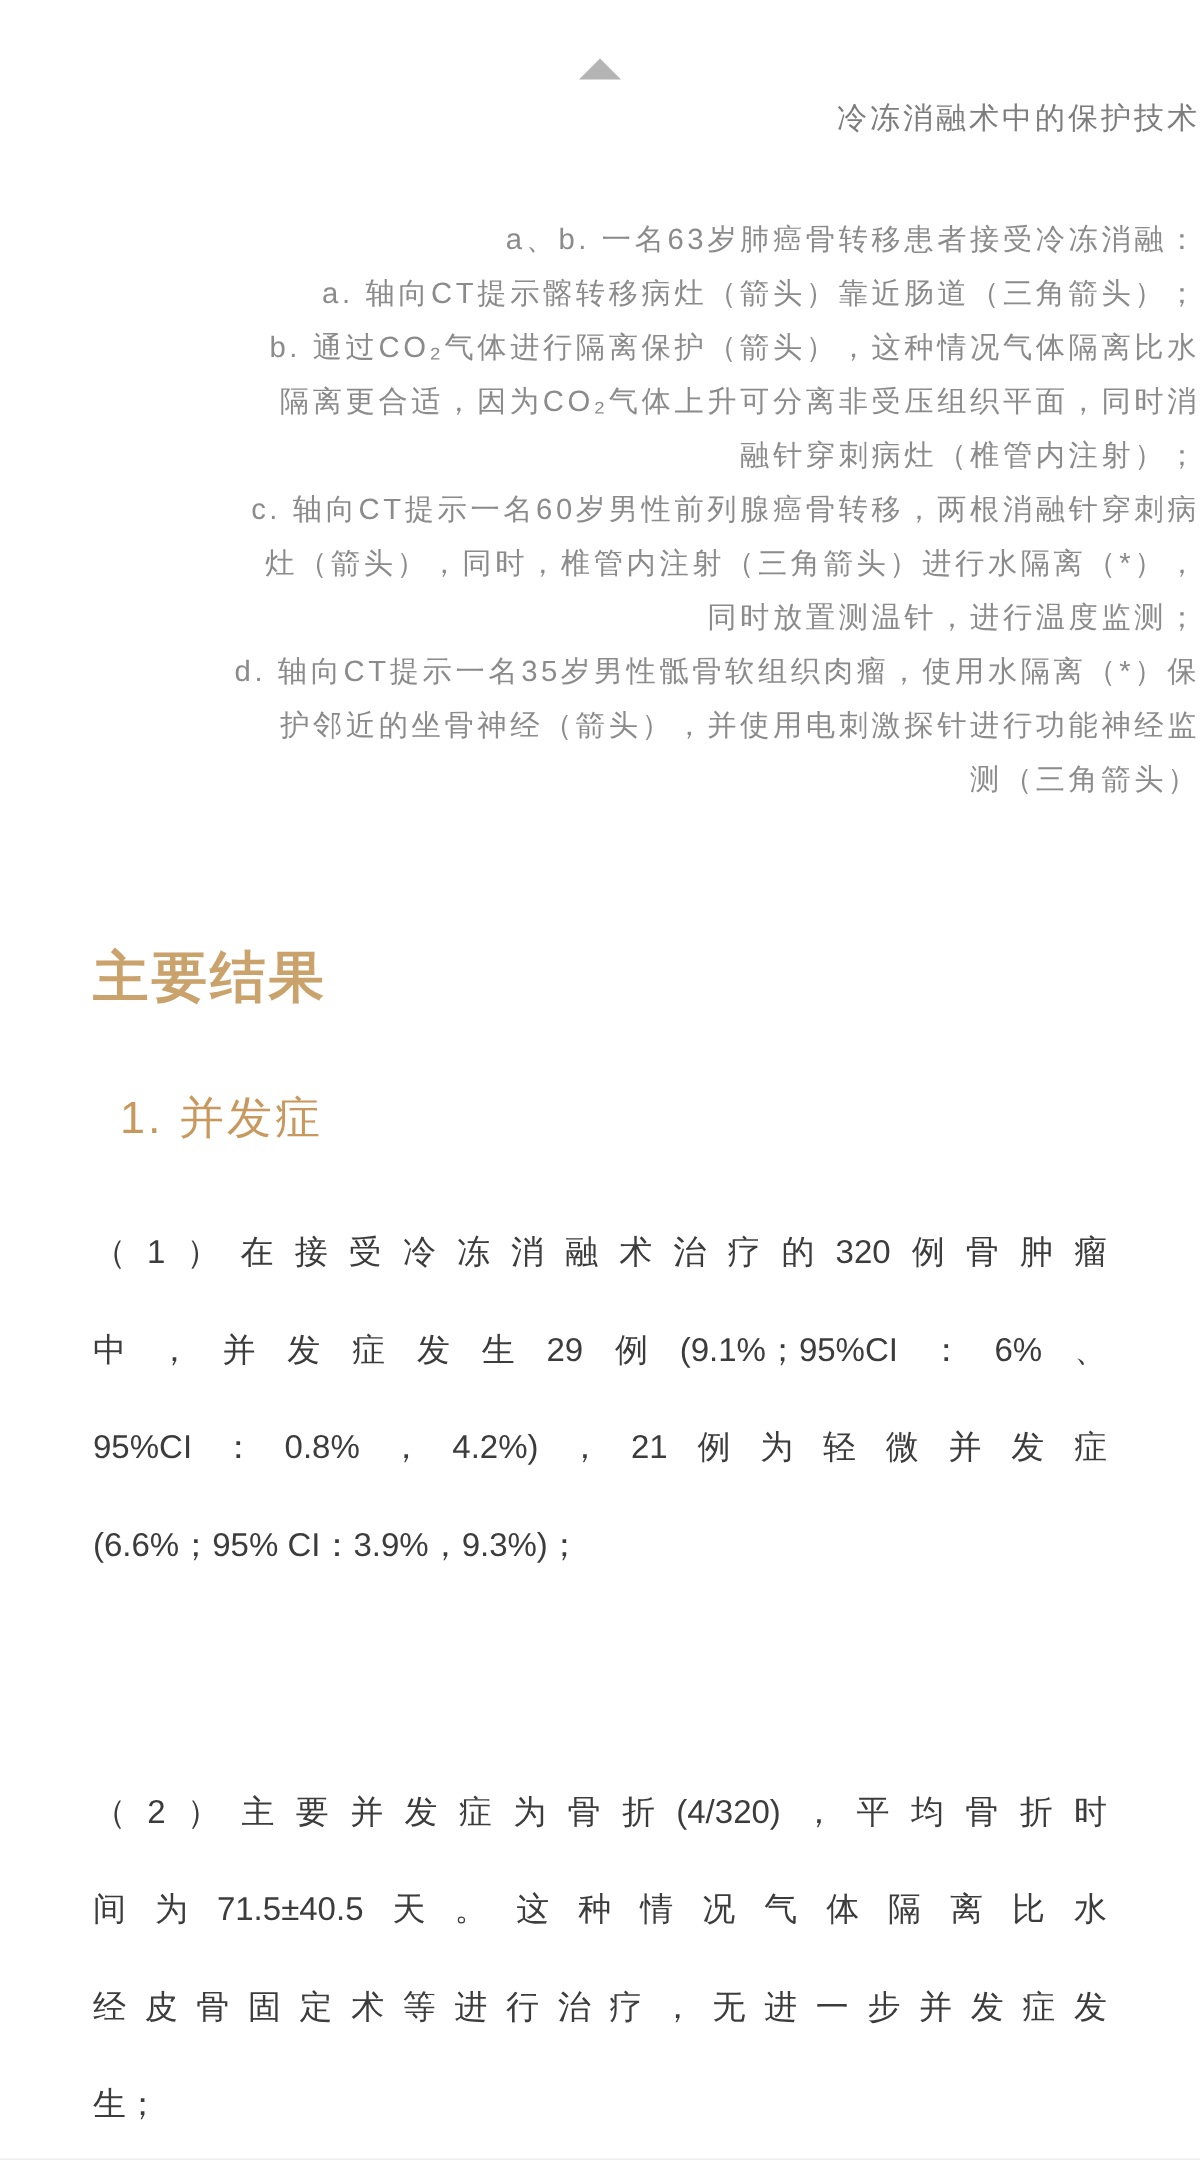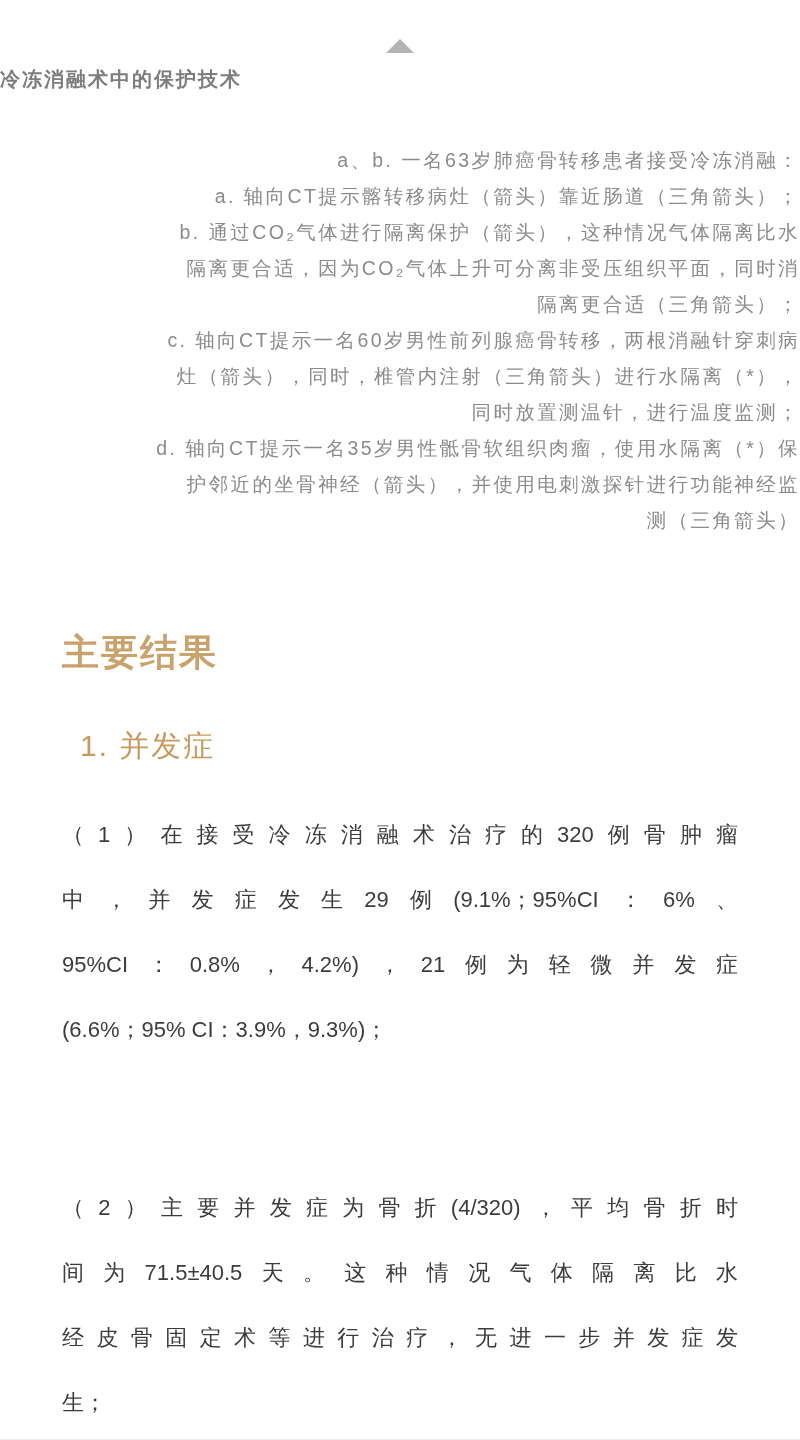--- a/index.html
+++ b/index.html
@@ -31,26 +31,25 @@
     width: 0; height: 0;
     border-left: 14px solid transparent;
     border-right: 14px solid transparent;
     border-bottom: 14px solid var(--triangle_gray);
   }
   .fig-title {
     position: absolute;
     top: 64px;
     left: 0;
     width: 100%;
-    text-align: left;
+    text-align: right;
     font-size: 20px;
     line-height: 30px;
     letter-spacing: 2px;
     color: var(--caption_title_gray);
-    font-weight: bold;
   }
   .fig-caption {
     position: absolute;
     top: 142px;
     left: 0;
     width: 100%;
     text-align: center;
     color: var(--caption_gray);
     font-size: 19.5px;
     line-height: 36px;
@@ -105,21 +104,21 @@
 
   <div class="triangle-up"></div>
 
   <div class="fig-title">冷冻消融术中的保护技术</div>
 
   <div class="fig-caption">
     <div class="cline">a、b. 一名63岁肺癌骨转移患者接受冷冻消融：</div>
     <div class="cline">a. 轴向CT提示髂转移病灶（箭头）靠近肠道（三角箭头）；</div>
     <div class="cline">b. 通过CO₂气体进行隔离保护（箭头），这种情况气体隔离比水</div>
     <div class="cline">隔离更合适，因为CO₂气体上升可分离非受压组织平面，同时消</div>
-    <div class="cline">隔离更合适（三角箭头）；</div>
+    <div class="cline">融针穿刺病灶（椎管内注射）；</div>
     <div class="cline">c. 轴向CT提示一名60岁男性前列腺癌骨转移，两根消融针穿刺病</div>
     <div class="cline">灶（箭头），同时，椎管内注射（三角箭头）进行水隔离（*），</div>
     <div class="cline">同时放置测温针，进行温度监测；</div>
     <div class="cline">d. 轴向CT提示一名35岁男性骶骨软组织肉瘤，使用水隔离（*）保</div>
     <div class="cline">护邻近的坐骨神经（箭头），并使用电刺激探针进行功能神经监</div>
     <div class="cline">测（三角箭头）</div>
   </div>
 
   <h1 class="section-title">主要结果</h1>
 

